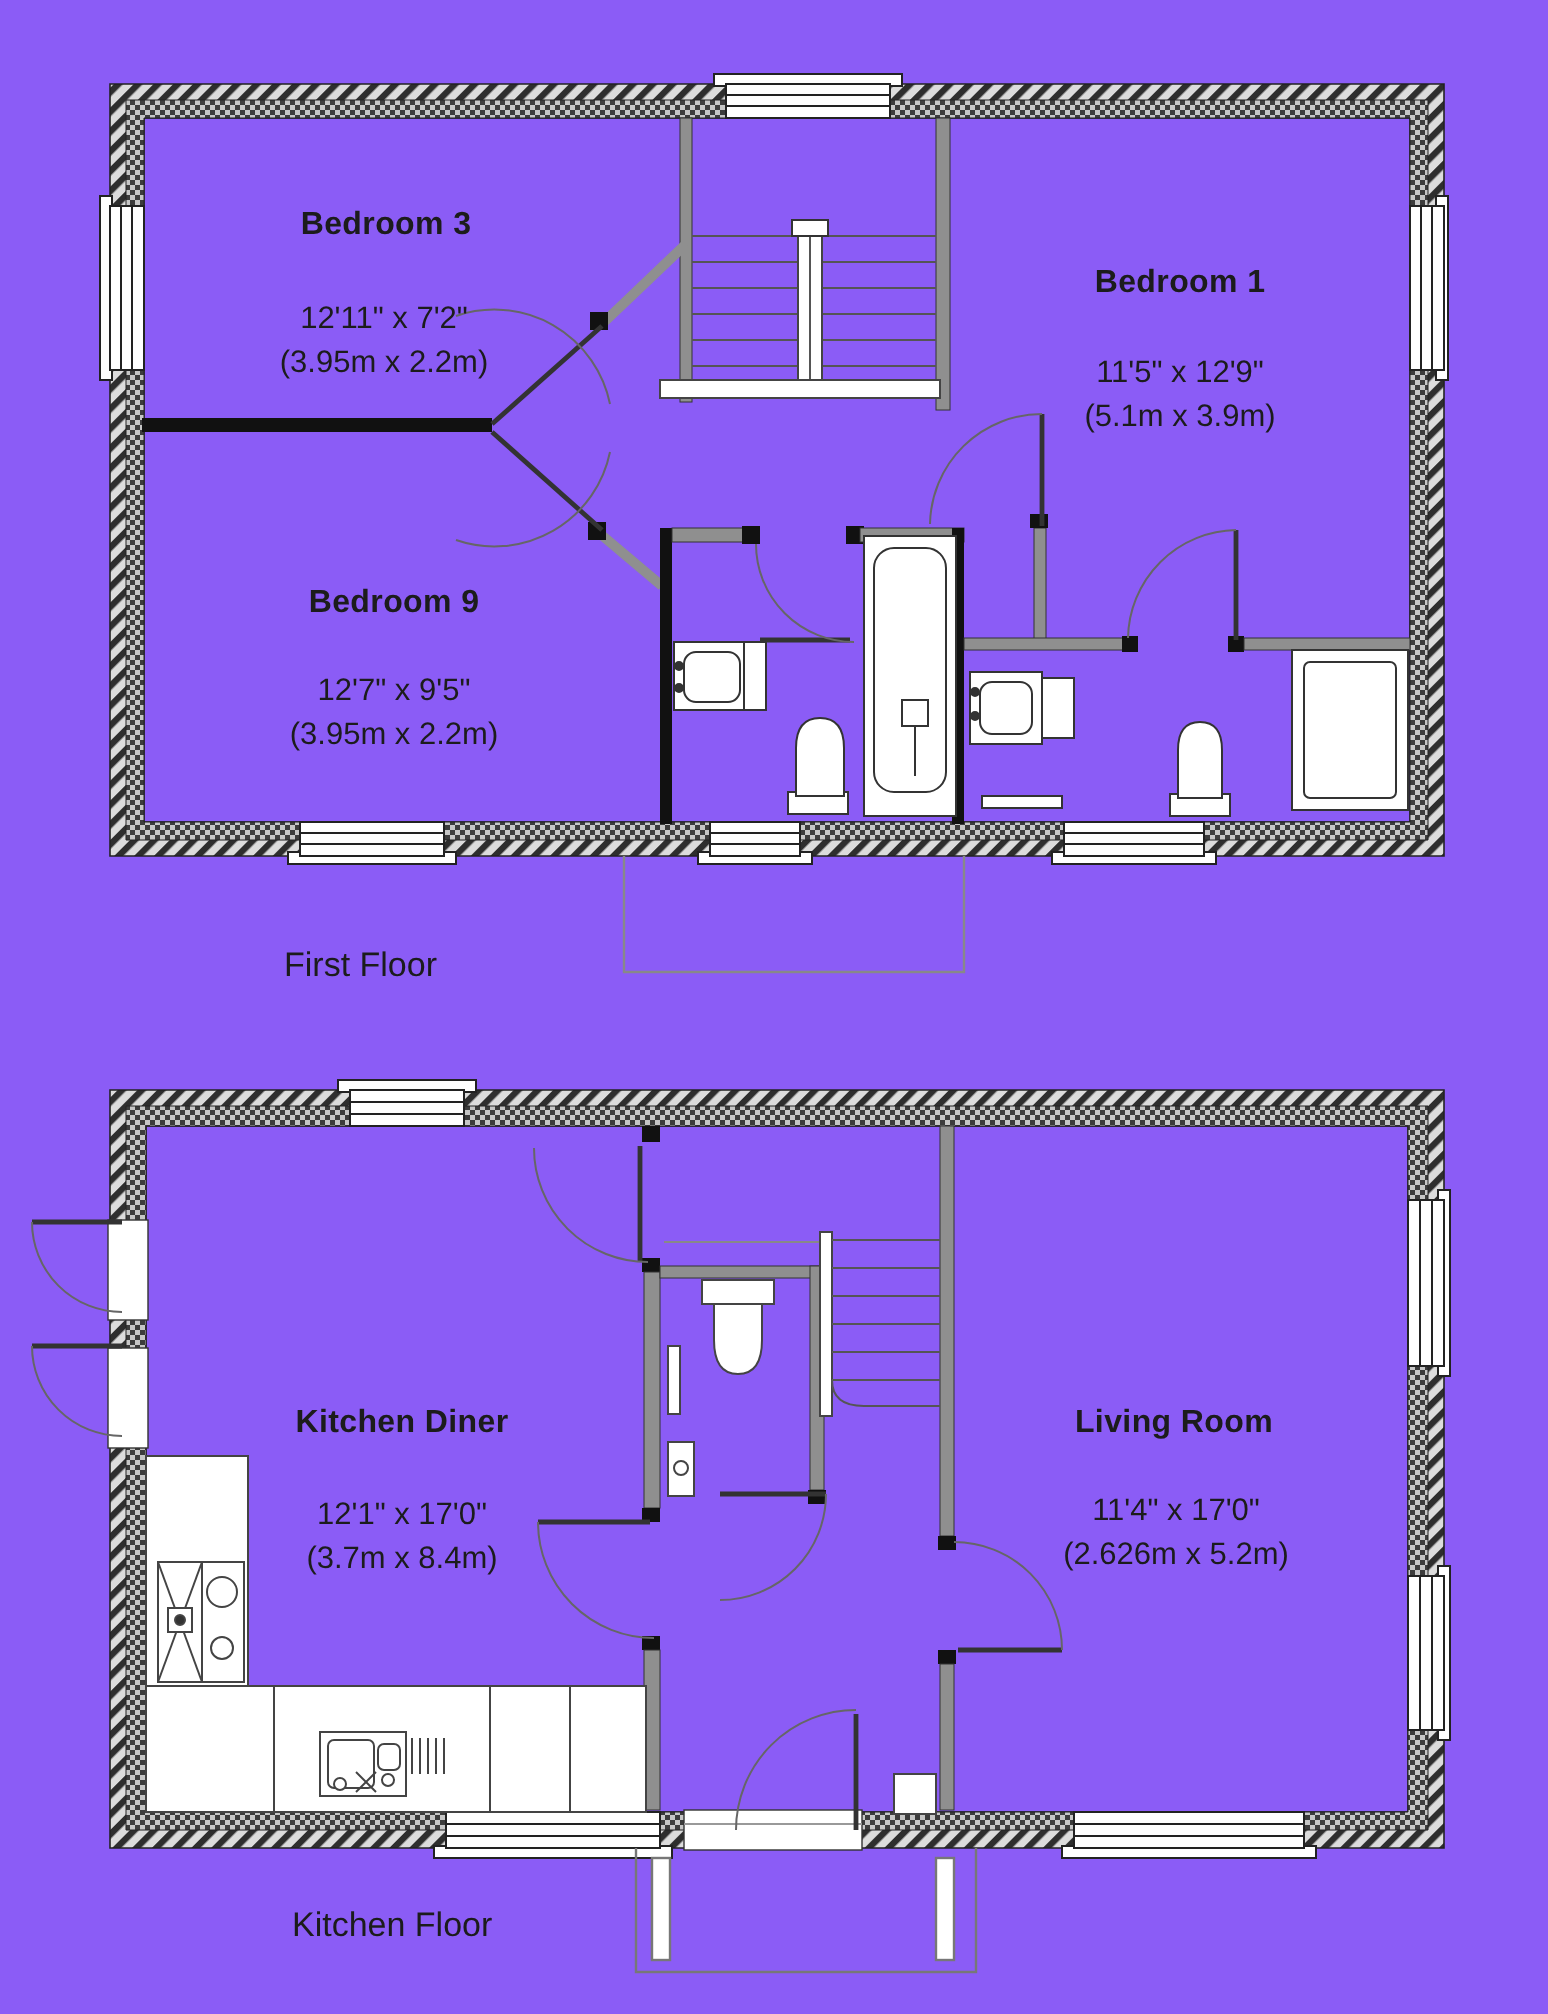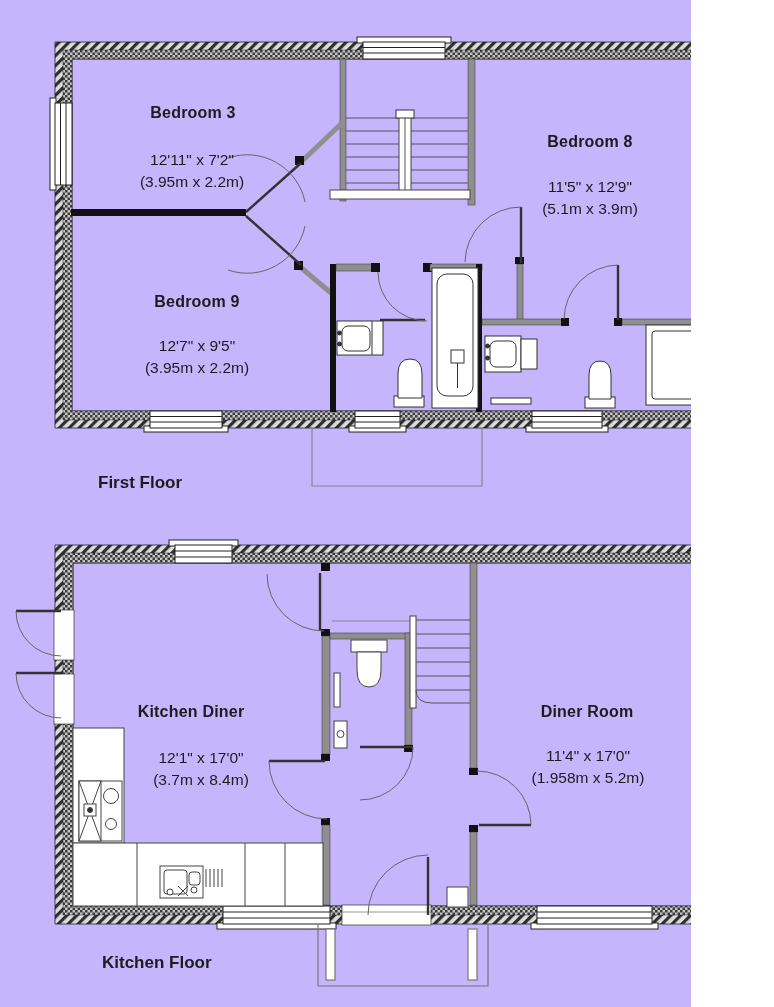--- a/index.html
+++ b/index.html
@@ -1,24 +1,24 @@
 <!DOCTYPE html>
 <html><head>
 <meta charset="utf-8">
 <style>
   html,body{margin:0;padding:0;background:#ffffff;}
-  #stage{position:relative;width:691px;height:1007px;background:#c4b5fd;overflow:hidden;
+  #stage{position:relative;width:774px;height:1007px;background:#8b5cf6;overflow:hidden;
          font-family:"Liberation Sans","DejaVu Sans",sans-serif;}
   #plan-svg{position:absolute;left:0;top:0;}
   .room-name{position:absolute;transform:translate(-50%,-50%);font-size:16px;font-weight:700;
              color:#1c1c1c;white-space:nowrap;letter-spacing:0.2px;}
   .room-dims{position:absolute;transform:translate(-50%,-50%);font-size:15.5px;font-weight:400;
              color:#1c1c1c;text-align:center;line-height:22px;white-space:nowrap;}
-  .floor-label{position:absolute;transform:translate(0,-50%);font-size:17px;font-weight:700;
-             color:#1c1c1c;white-space:nowrap;}
+  .floor-label{position:absolute;transform:translate(0,-50%);font-size:17px;font-weight:400;
+             color:#1c1c1c;white-space:nowrap;margin-left:44px;}
 </style>
 </head>
 <body>
 
 <div id="stage">
 
 <svg id="plan-svg" width="774" height="1007" viewBox="0 0 774 1007">
   <defs>
     <pattern id="diag" patternUnits="userSpaceOnUse" width="7" height="7" patternTransform="rotate(-45)">
       <rect width="7" height="7" fill="#dcdcdc"></rect>
@@ -327,41 +327,41 @@
     </g>
   </g>
 </svg>
 
 <div class="room-name" style="left:193px;top:113px">Bedroom 3</div>
 <div class="room-dims" style="left:192px;top:171px">
   <div>12'11" x 7'2"</div>
   <div>(3.95m x 2.2m)</div>
 </div>
 
-<div class="room-name" style="left:590px;top:142px">Bedroom 8</div>
+<div class="room-name" style="left:590px;top:142px">Bedroom 1</div>
 <div class="room-dims" style="left:590px;top:198px">
   <div>11'5" x 12'9"</div>
   <div>(5.1m x 3.9m)</div>
 </div>
 
 <div class="room-name" style="left:197px;top:302px">Bedroom 9</div>
 <div class="room-dims" style="left:197px;top:357px">
   <div>12'7" x 9'5"</div>
   <div>(3.95m x 2.2m)</div>
 </div>
 
 <div class="floor-label" style="left:98px;top:483px">First Floor</div>
 
-<div class="room-name" style="left:191px;top:712px">Kitchen Diner</div>
+<div class="room-name" style="left:201px;top:712px">Kitchen Diner</div>
 <div class="room-dims" style="left:201px;top:769px">
   <div>12'1" x 17'0"</div>
   <div>(3.7m x 8.4m)</div>
 </div>
 
-<div class="room-name" style="left:587px;top:712px">Diner Room</div>
+<div class="room-name" style="left:587px;top:712px">Living Room</div>
 <div class="room-dims" style="left:588px;top:767px">
   <div>11'4" x 17'0"</div>
-  <div>(1.958m x 5.2m)</div>
+  <div>(2.626m x 5.2m)</div>
 </div>
 
 <div class="floor-label" style="left:102px;top:963px">Kitchen Floor</div>
 
 </div>
 
 </body></html>

